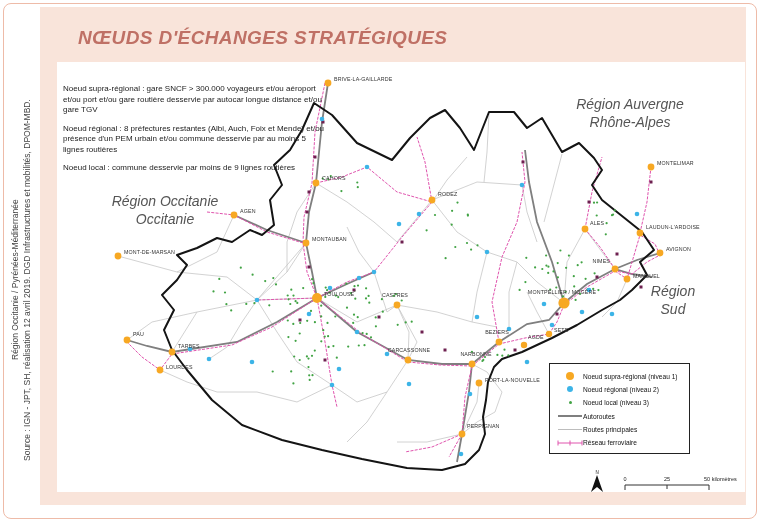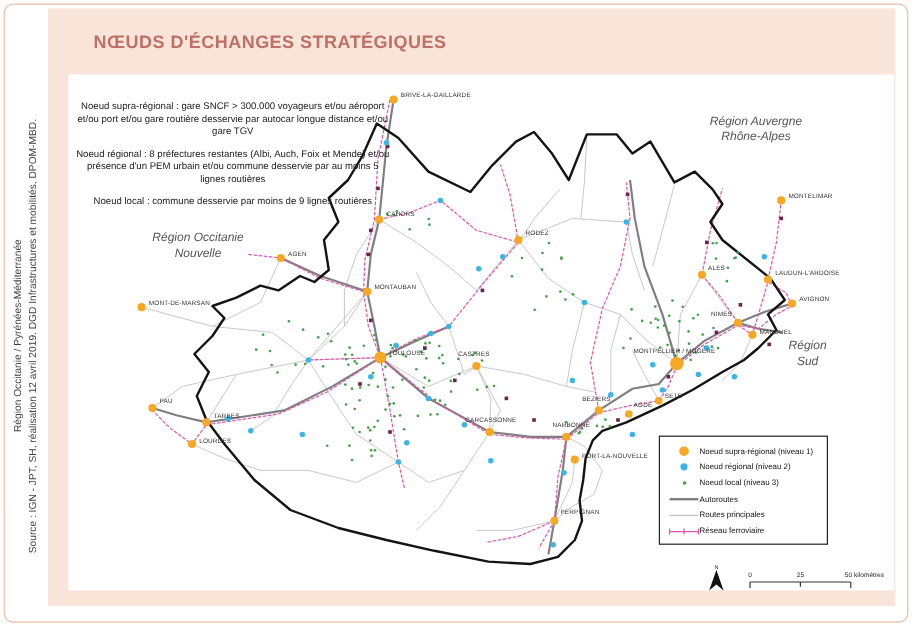--- a/index.html
+++ b/index.html
@@ -7,31 +7,31 @@
     width:760px;height:522px;position:relative;background:#ffffff;
     font-family:"Liberation Sans",sans-serif;overflow:hidden;
     --panel:#f9e4da;--accent:#bf7065;--orange:#f7a823;--blue:#3cb4e7;
     --green:#41a344;--magenta:#e054ae;--autoroute:#7f7f7f;--route:#c6c6c6;
     --maroon:#6e2050;--outline:#141414;
   }
   .frame{position:absolute;inset:3px;border:1px solid #eebba8;border-radius:8px;pointer-events:none;}
   .panel{position:absolute;left:40px;top:7px;width:706px;height:498px;background:var(--panel);}
   .map-card{position:absolute;left:57px;top:62px;width:688px;height:430px;background:#fff;}
   .page-title{
-    position:absolute;left:78px;top:27px;font-size:15px;font-weight:bold;
-    color:var(--accent);letter-spacing:.4px;white-space:nowrap;text-align:right;
+    position:absolute;left:78px;top:27px;font-size:19px;font-weight:bold;
+    font-style:italic;color:var(--accent);letter-spacing:.4px;white-space:nowrap;text-align:right;
   }
   .defs{position:absolute;left:63px;top:84px;width:262px;font-size:8px;line-height:1.32;color:#222;}
-  .defs p{margin:0 0 8px 0;text-align:center;}
+  .defs p{margin:0 0 8px 0;}
   .source{
     position:absolute;left:4px;top:60px;height:440px;width:30px;
     writing-mode:vertical-lr;transform:rotate(180deg);
     font-size:8.5px;color:#444;line-height:1.5;text-align:center;
   }
-  .region-label{position:absolute;font-size:10px;font-style:italic;color:#555;text-align:center;line-height:1.25;}
+  .region-label{position:absolute;font-size:14px;font-style:italic;color:#555;text-align:center;line-height:1.25;}
   .rl-na{left:110px;top:193px;width:110px;}
   .rl-ara{left:575px;top:96px;width:110px;}
   .rl-sud{left:644px;top:283px;width:58px;}
   svg text.city{font-size:5.3px;fill:#333;letter-spacing:.15px;font-family:"Liberation Sans",sans-serif;}
   .legend{
     position:absolute;left:549px;top:363px;width:141px;height:91px;background:#fff;
     border:1px solid #222;box-sizing:border-box;padding:6px 5px 4px 7px;
     display:flex;flex-direction:column;justify-content:space-between;
   }
   .legend-row{display:flex;align-items:center;height:12px;}
@@ -404,21 +404,21 @@
 </div>
 
 <div class="defs">
   <p>Noeud supra-régional : gare SNCF &gt; 300.000 voyageurs et/ou aéroport et/ou port et/ou gare routière desservie par autocar longue distance et/ou gare TGV</p>
   <p>Noeud régional : 8 préfectures restantes (Albi, Auch, Foix et Mende) et/ou présence d'un PEM urbain et/ou commune desservie par au moins 5 lignes routières</p>
   <p>Noeud local : commune desservie par moins de 9 lignes routières</p>
 </div>
 
 <div class="region-label rl-na">
   <div>Région Occitanie</div>
-  <div>Nouvelle</div>
+  <div>Occitanie</div>
 </div>
 <div class="region-label rl-ara">
   <div>Région Auvergne</div>
   <div>Rhône-Alpes</div>
 </div>
 <div class="region-label rl-sud">
   <div>Région</div>
   <div>Sud</div>
 </div>
 

